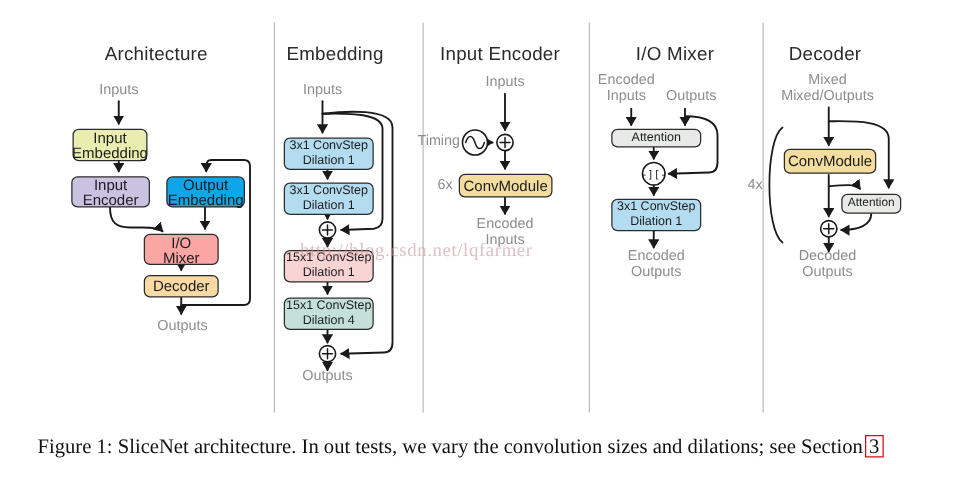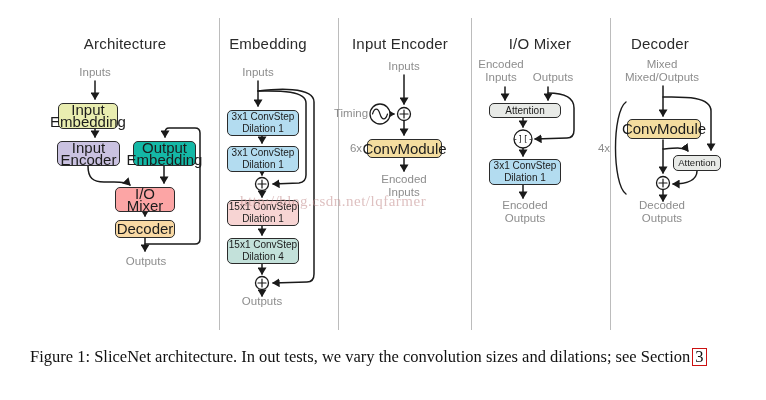--- a/index.html
+++ b/index.html
@@ -10,21 +10,21 @@
   .panel-title{
     position:absolute;transform:translateX(-50%);font-size:15px;color:#2b2b2b;
     white-space:nowrap;letter-spacing:.2px;
   }
   .glabel{
     position:absolute;transform:translateX(-50%);text-align:center;font-size:11.5px;
     color:#8d8d8d;line-height:13px;white-space:pre-line;
   }
   .node{
     position:absolute;border:1.5px solid #2b2b2b;border-radius:5px;display:flex;
-    align-items:center;justify-content:center;text-align:center;font-size:15px;
+    align-items:center;justify-content:center;text-align:center;font-size:12px;
     line-height:12px;color:#1c1c1c;white-space:pre-line;box-sizing:border-box;
   }
   .node.small{font-size:10px;}
   .node.tiny{font-size:9.5px;line-height:10px;}
   .divider{position:absolute;top:18px;width:1px;height:312px;background:#bcbcbc;}
   .wires{position:absolute;left:0;top:0;pointer-events:none;}
   .watermark{
     position:absolute;left:240px;top:193px;font-family:Liberation Serif, serif;
     font-size:15px;letter-spacing:.5px;color:rgba(198,146,146,.58);white-space:nowrap;
   }
@@ -122,21 +122,21 @@
         <path d="M659,183 H667 M663,179 V187" stroke-width="1.2"></path>
       </g>
     </g>
   </svg>
 
   <div class="glabel" style="left:95px;top:66px">Inputs</div>
   <div class="node" style="left: 58px; top: 103px; width: 60px; height: 26px; background-color: rgb(233, 237, 176);">Input
 Embedding</div>
   <div class="node" style="left: 57px; top: 141px; width: 63px; height: 25px; background-color: rgb(202, 194, 225);">Input
 Encoder</div>
-  <div class="node" style="left: 133px; top: 141px; width: 63px; height: 25px; background-color: #14b8a6;">Output
+  <div class="node" style="left: 133px; top: 141px; width: 63px; height: 25px; background-color: #0ea5e9;">Output
 Embedding</div>
   <div class="node" style="left: 115px; top: 187px; width: 60px; height: 25px; background-color: #fca5a5;">I/O
 Mixer</div>
   <div class="node" style="left: 115px; top: 220px; width: 60px; height: 18px; background-color: rgb(249, 217, 164);">Decoder</div>
   <div class="glabel" style="left:146px;top:255px">Outputs</div>
 
   <div class="glabel" style="left:258px;top:66px">Inputs</div>
   <div class="node small" style="left: 227px; top: 110px; width: 72px; height: 26px; background-color: rgb(179, 220, 240);">3x1 ConvStep
 Dilation 1</div>
   <div class="node small" style="left: 227px; top: 146px; width: 72px; height: 26px; background-color: rgb(179, 220, 240);">3x1 ConvStep

